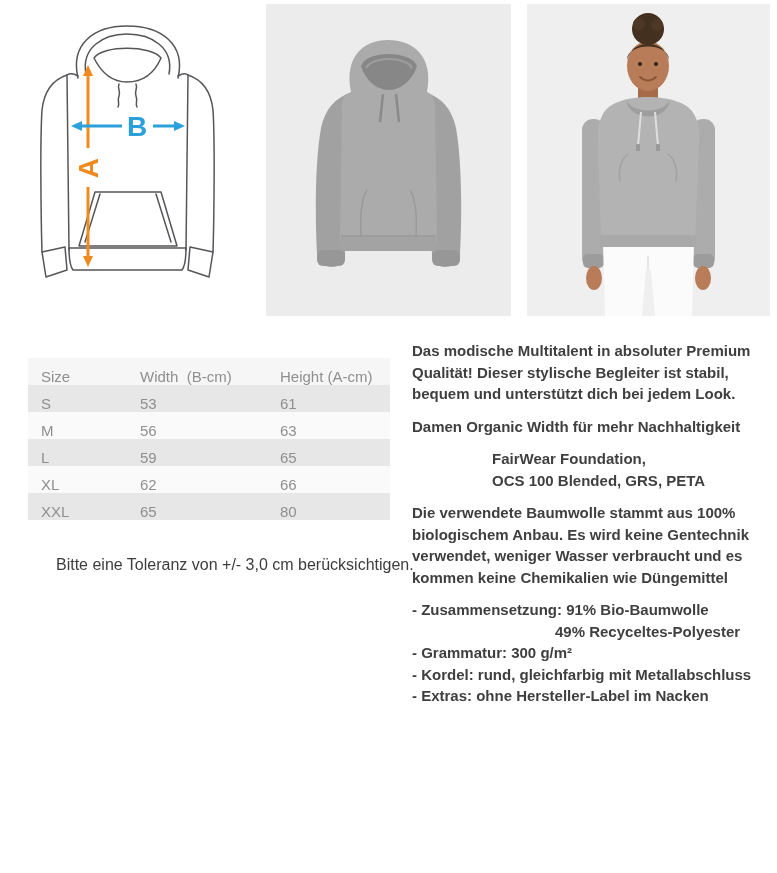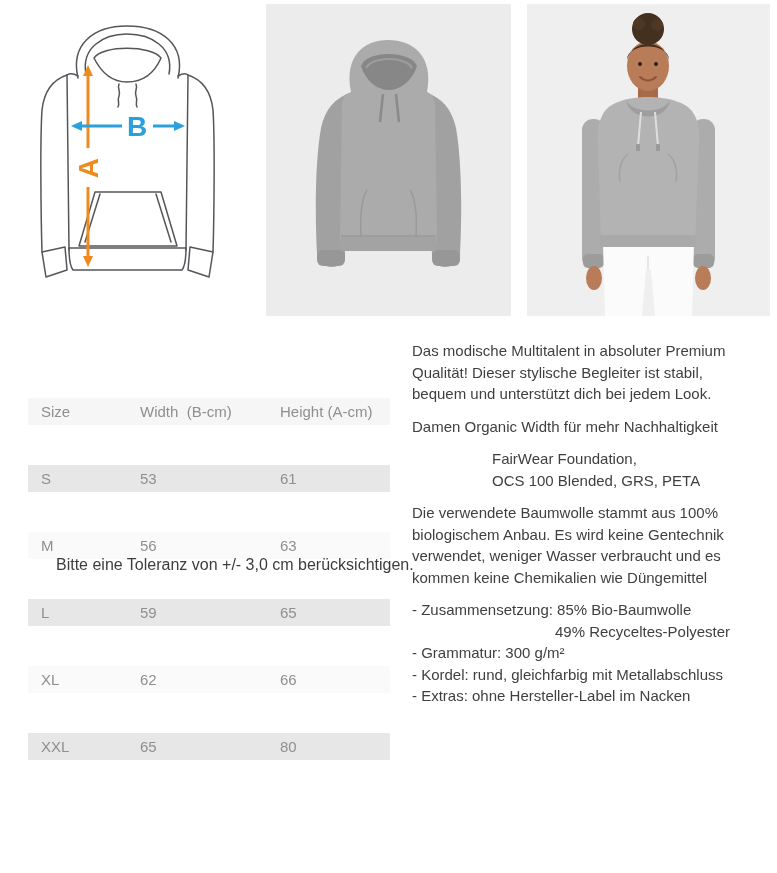--- a/index.html
+++ b/index.html
@@ -3,34 +3,34 @@
 <meta charset="utf-8">
 <style>
   html,body{margin:0;padding:0;background:#ffffff;}
   .stage{position:relative;width:777px;height:873px;background:#ffffff;
          font-family:"Liberation Sans", sans-serif;overflow:hidden;}
   .panel{position:absolute;}
 
   
   .size-table{position:absolute;left:28px;top:358px;width:362px;
               font-size:15px;color:#8f8f8f;}
-  .t-row{display:flex;height:27px;align-items:center;white-space:pre;margin-top:40px;}
+  .t-row{display:flex;height:27px;align-items:flex-end;white-space:pre;}
   .t-row > div:nth-child(1){width:112px;padding-left:13px;box-sizing:border-box;}
   .t-row > div:nth-child(2){width:140px;}
   .t-row > div:nth-child(3){width:110px;}
   .t-head{background:#f6f6f6;}
   .t-odd {background:#e7e7e7;}
   .t-even{background:#fafafa;}
 
   .tolerance{position:absolute;left:56px;top:556px;font-size:16px;color:#3d3d3d;}
 
   
   .desc{position:absolute;left:412px;top:340px;width:365px;
         font-size:15px;line-height:21.5px;color:#3f3f3f;}
-  .desc .para{margin:0 16px 11px 0;}
+  .desc .para{margin:0 16px 11px 0;font-weight:bold;}
   .desc .line{white-space:pre;}
   .indent-cert{padding-left:80px;}
   .indent-comp{padding-left:143px;}
 </style>
 </head>
 <body>
 
 <div class="stage">
 
   <div class="panel" style="left:0;top:0;width:255px;height:320px;">
@@ -201,21 +201,21 @@
       <div class="line indent-cert">FairWear Foundation,</div>
       <div class="line indent-cert">OCS 100 Blended, GRS, PETA</div>
     </div>
     <div class="para">
       <div class="line">Die verwendete Baumwolle stammt aus 100%</div>
       <div class="line">biologischem Anbau. Es wird keine Gentechnik</div>
       <div class="line">verwendet, weniger Wasser verbraucht und es</div>
       <div class="line">kommen keine Chemikalien wie Düngemittel</div>
     </div>
     <div class="para">
-      <div class="line">- Zusammensetzung: 85% Bio-Baumwolle</div>
+      <div class="line">- Zusammensetzung: 91% Bio-Baumwolle</div>
       <div class="line indent-comp">49% Recyceltes-Polyester</div>
       <div class="line">- Grammatur: 300 g/m²</div>
       <div class="line">- Kordel: rund, gleichfarbig mit Metallabschluss</div>
       <div class="line">- Extras: ohne Hersteller-Label im Nacken</div>
     </div>
   </div>
 
 </div>
 
 </body></html>

